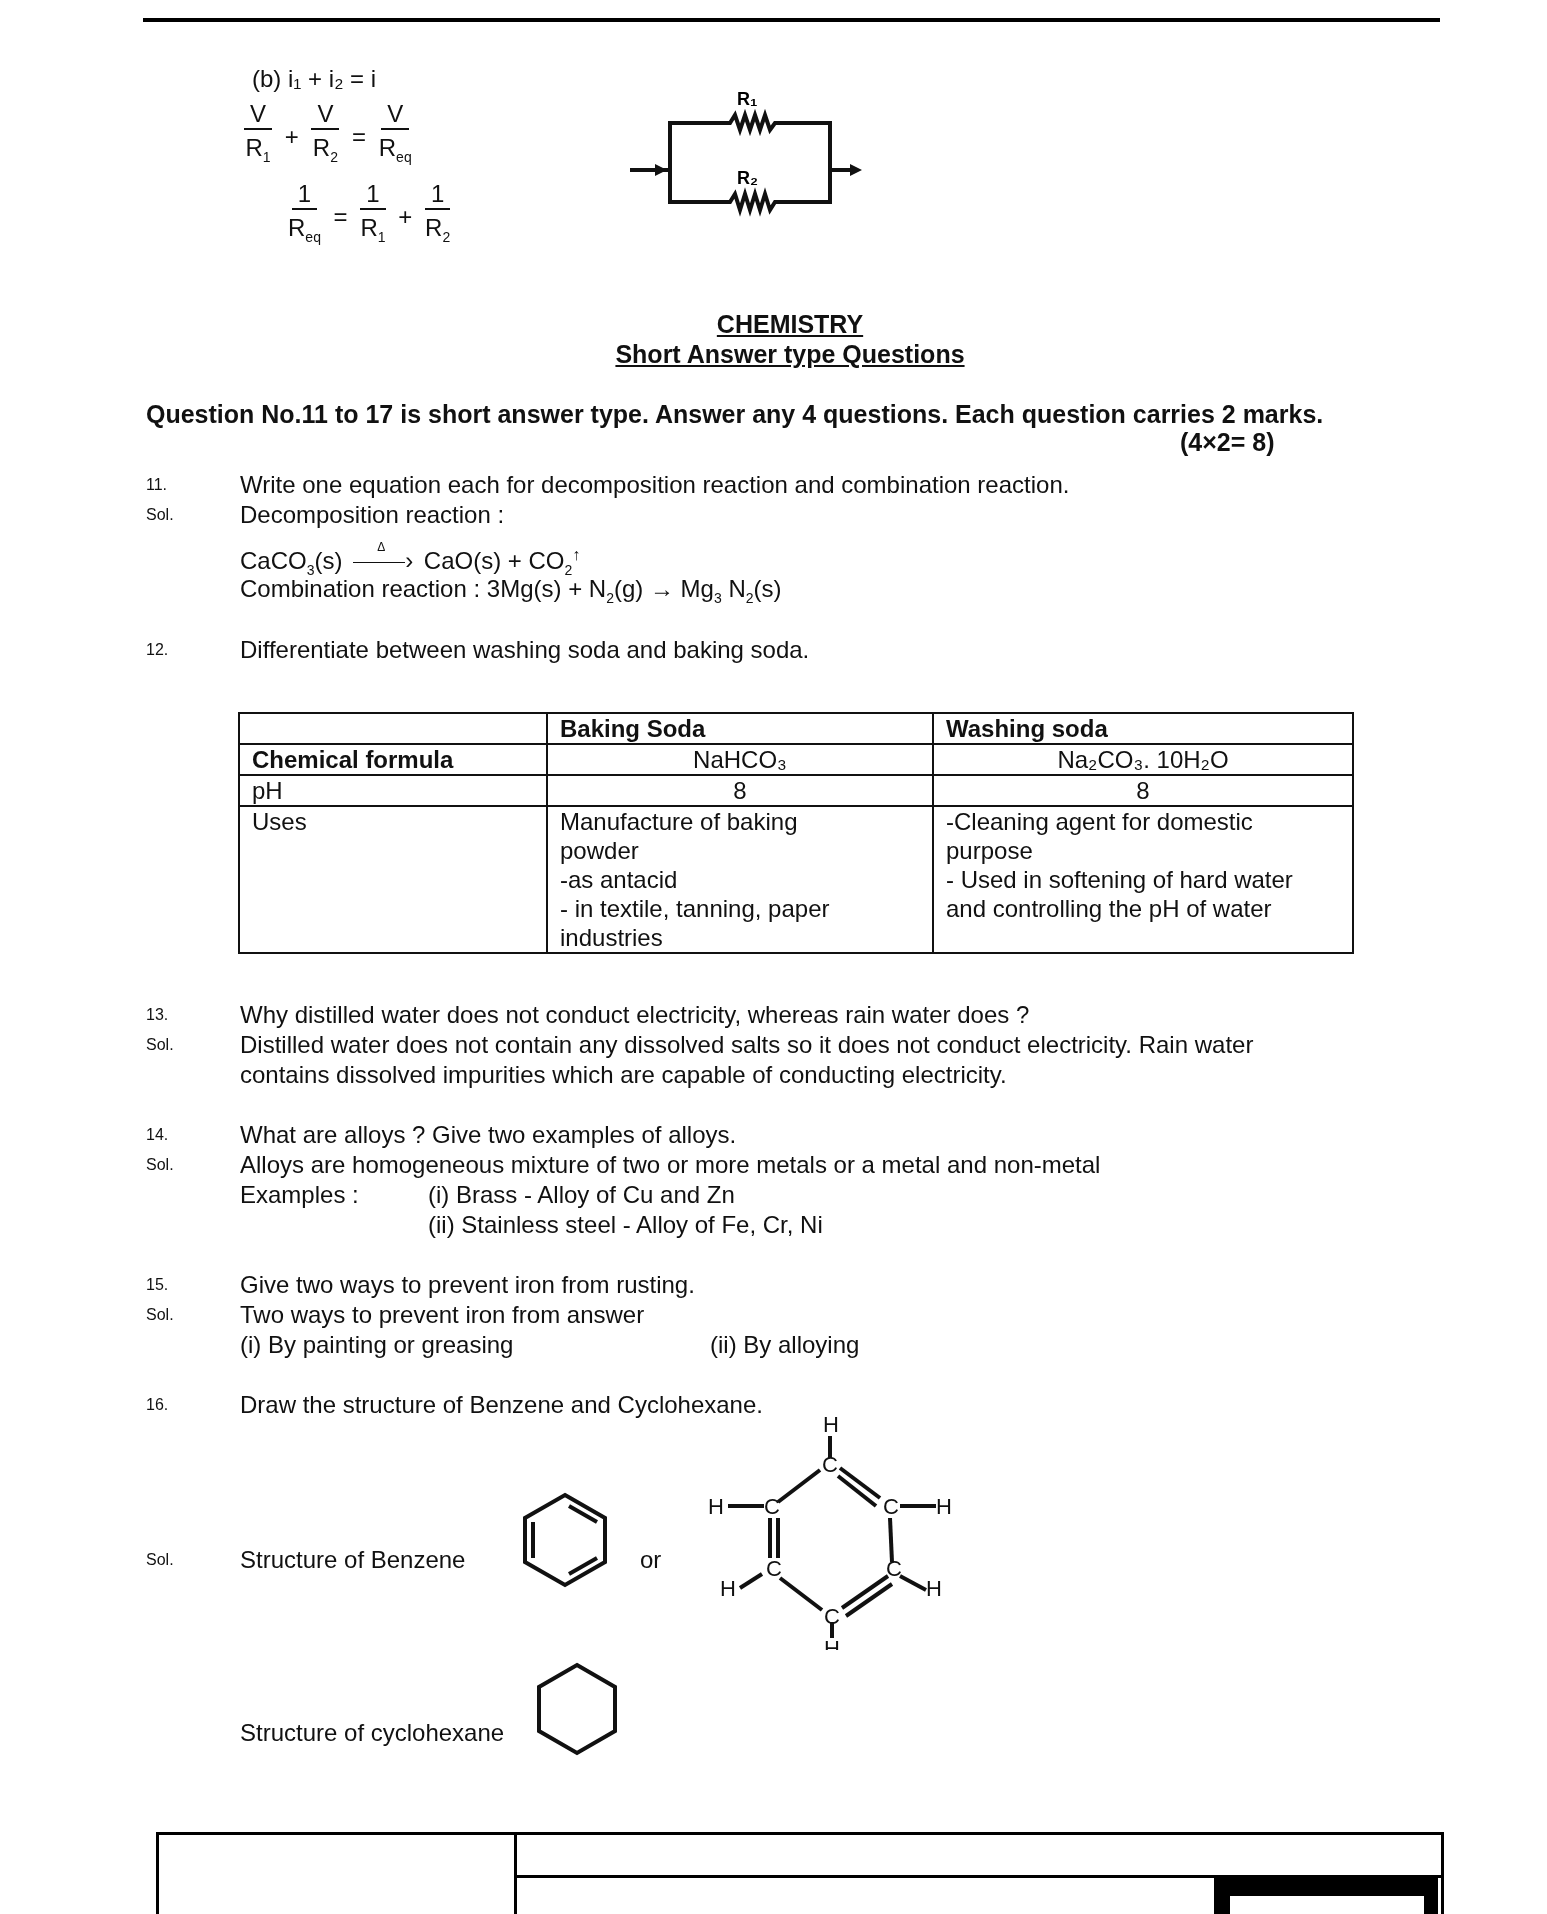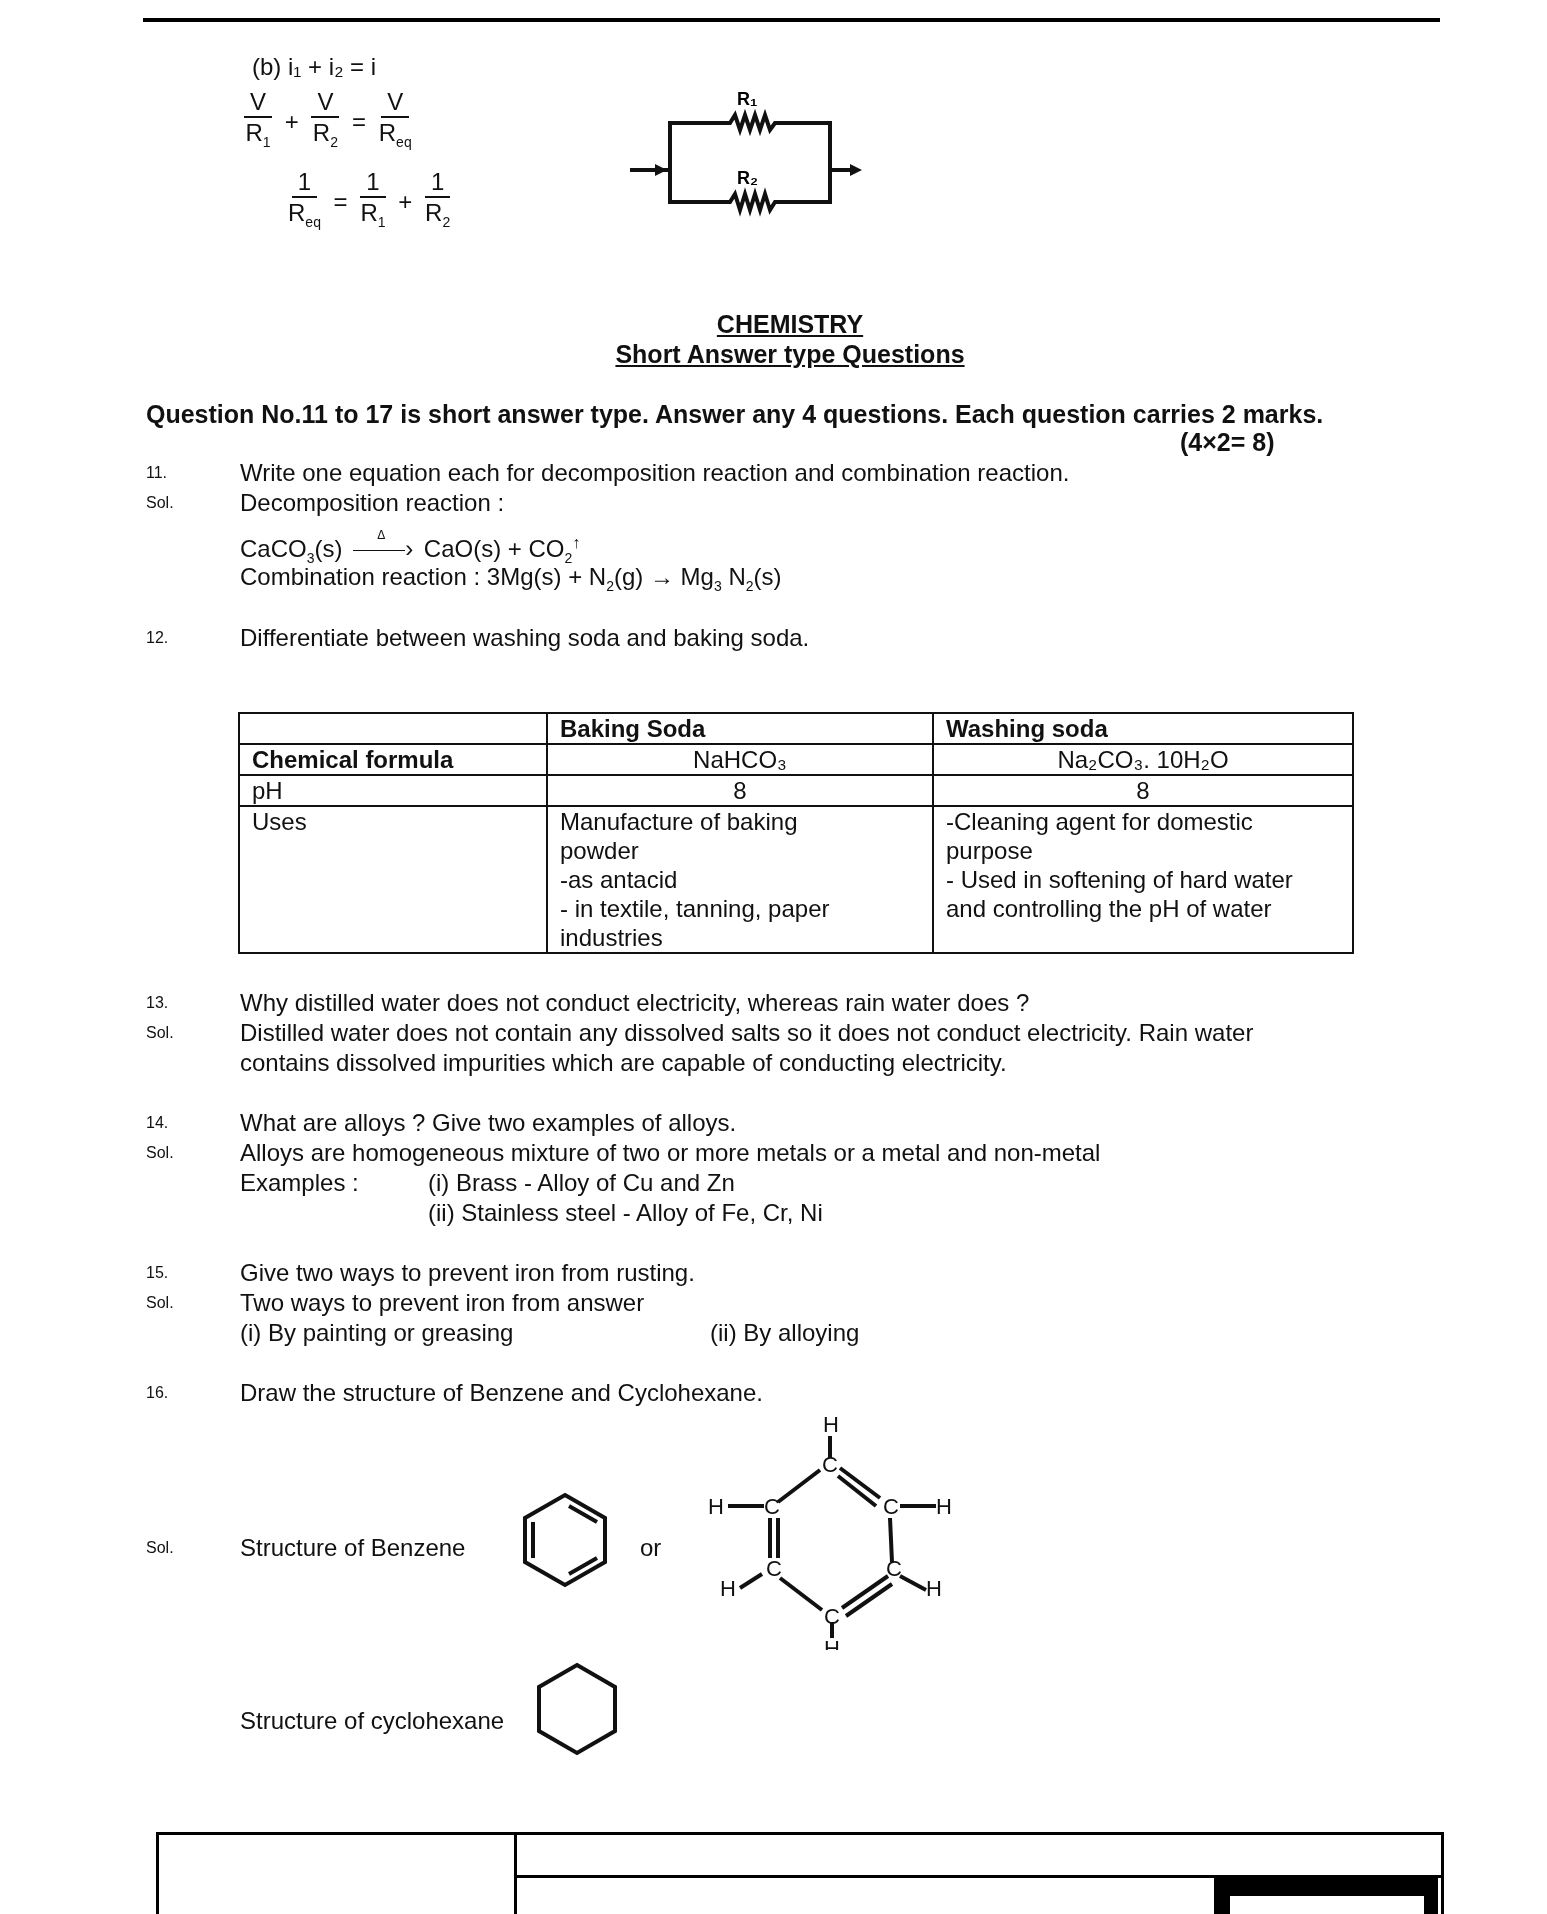--- a/index.html
+++ b/index.html
@@ -1,24 +1,24 @@
 <!DOCTYPE html>
 <html><head>
 <meta charset="utf-8">
 <style>
   html, body { margin:0; padding:0; background:#fff; }
   body { width:1547px; height:1914px; position:relative; overflow:hidden;
          font-family:"Liberation Sans", sans-serif; color:#111; }
   .abs { position:absolute; }
   .top-rule { left:143px; top:18px; width:1297px; height:4px; background:#000; }
-  .txt { font-size:24px; line-height:30px; white-space:nowrap; }
+  .txt { font-size:24px; line-height:30px; white-space:nowrap;margin-top:12px; }
   .num { font-weight:normal; font-size:16px; }
   .frac { display:inline-flex; flex-direction:column; align-items:center; vertical-align:middle; margin:0 4px; }
   .frac .n { border-bottom:2px solid #111; padding:0 6px; line-height:28px; }
-  .frac .d { line-height:30px; }
+  .frac .d { line-height:36px; }
   .op { vertical-align:middle; margin:0 2px; }
   sub { font-size:14px; }
   .heading { text-align:center; font-weight:bold; text-decoration:underline; font-size:25px; left:0; width:1580px; }
   .bold-inst { font-weight:bold; font-size:25px; }
   table.cmp { border-collapse:collapse; position:absolute; left:238px; top:712px; width:1116px; font-size:24px; }
   table.cmp td { border:2px solid #111; padding:0 12px; vertical-align:top; line-height:29px; }
   table.cmp td.c { text-align:center;margin-top:40px; }
 </style>
 </head>
 <body>

